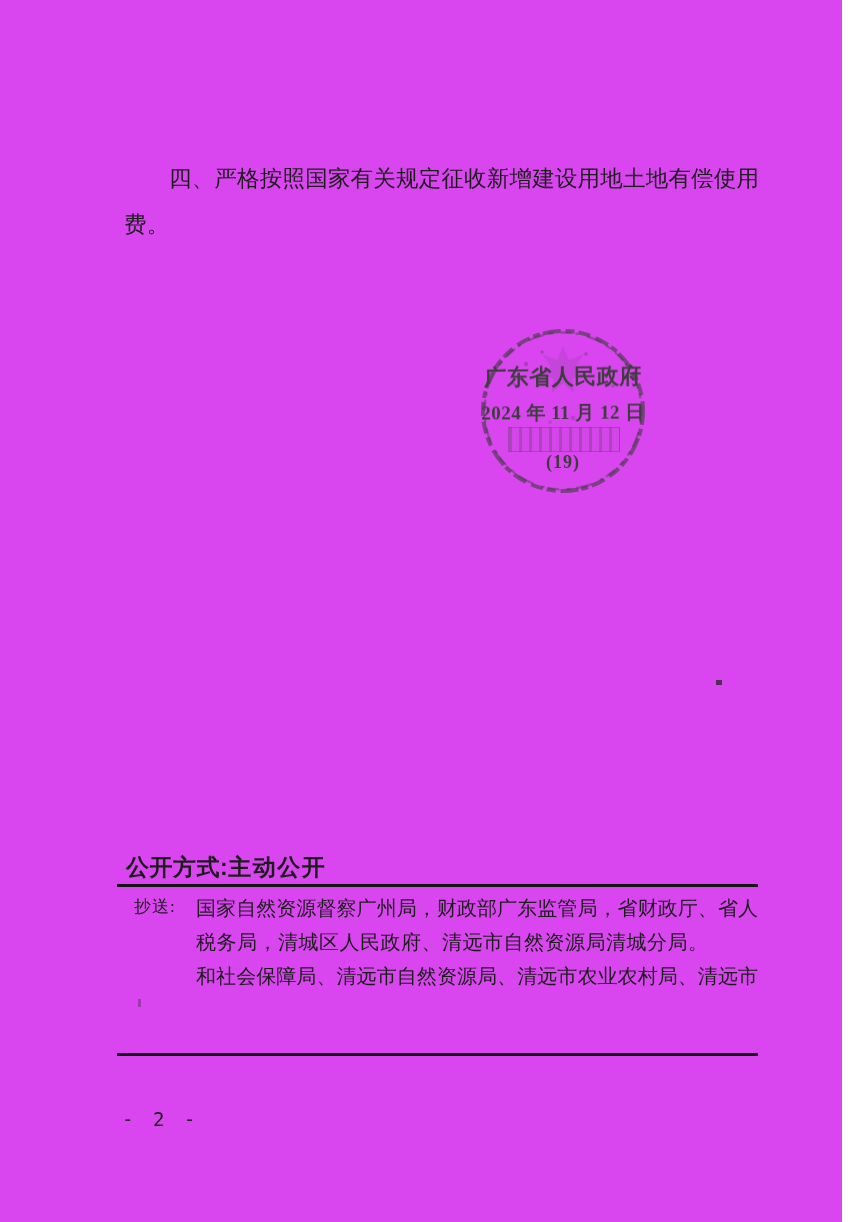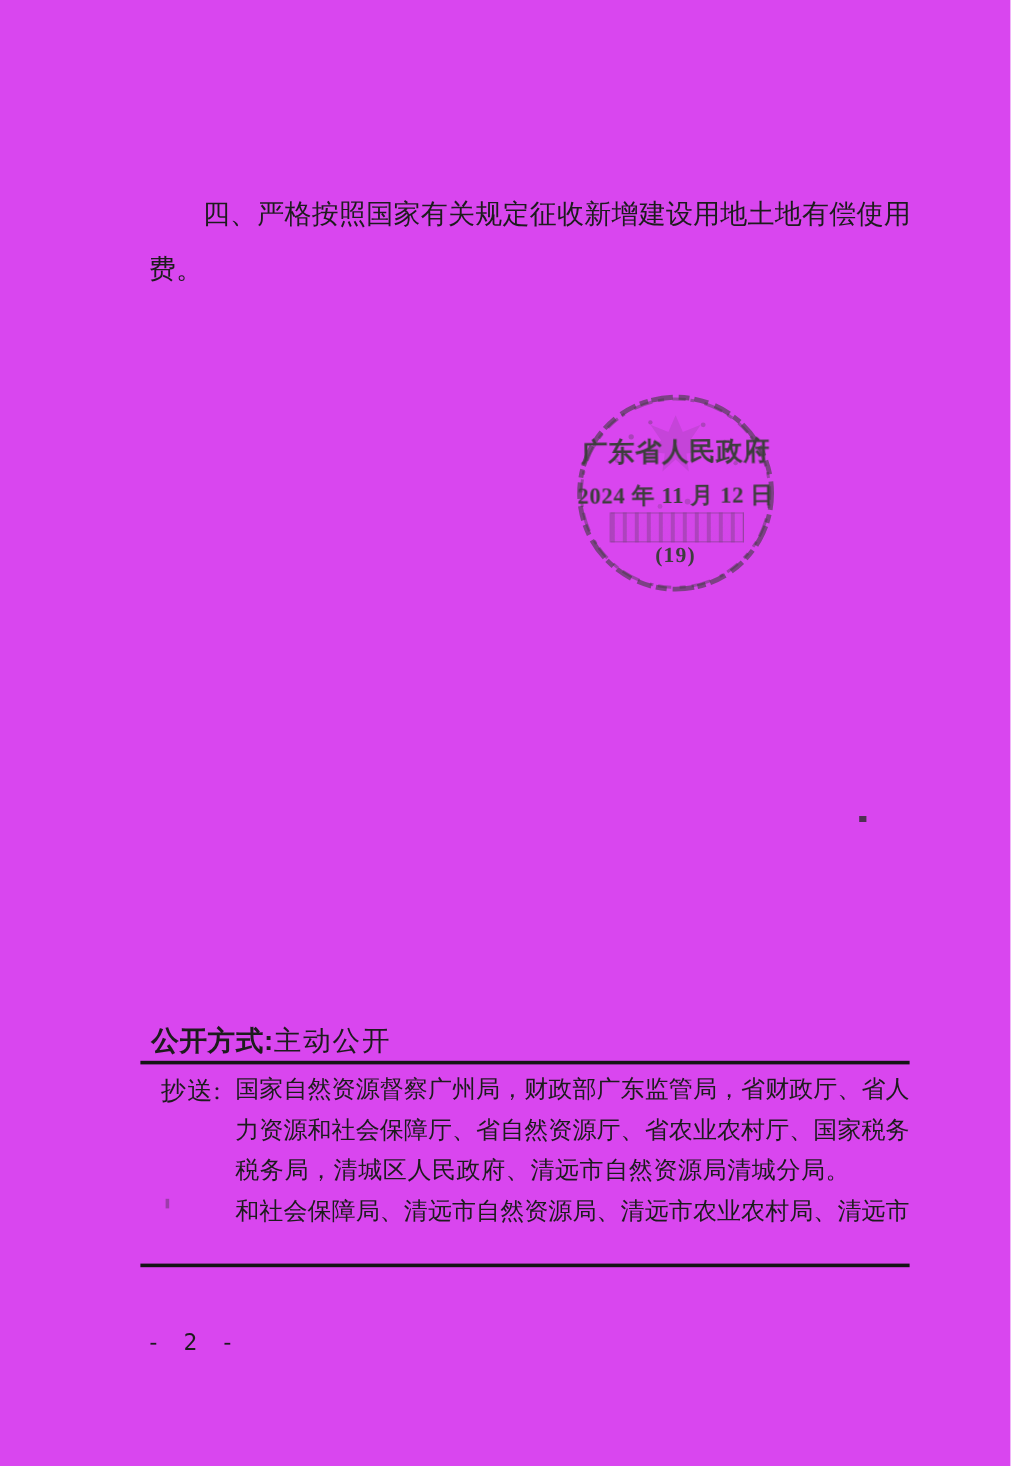--- a/index.html
+++ b/index.html
@@ -106,38 +106,38 @@
     top: 852px;
     font-size: 23px;
     white-space: nowrap;
   }
   .pub-label {
     font-family: Liberation Sans, sans-serif;
     font-weight: bold;
     letter-spacing: 0.5px;
   }
   .pub-value {
-    font-weight: 400;
+    font-weight: 700;
     letter-spacing: 1.5px;
   }
   .rule {
     position: absolute;
     left: 117px;
     width: 641px;
     height: 2.5px;
     background: var(--rule);
   }
   .rule-top { top: 884px; }
   .rule-bottom { top: 1053px; }
 
   .cc-label {
     position: absolute;
     left: 134px;
     top: 895px;
-    font-size: 21px;
+    font-size: 17px;
     font-weight: 500;
     letter-spacing: 1px;
   }
   .cc-lines {
     position: absolute;
     left: 196px;
     top: 893px;
     width: 562px;
     font-size: 20px;
     font-weight: 400;
@@ -196,21 +196,20 @@
 
   <div class="pub-row">
     <span class="pub-label">公开方式:</span><span class="pub-value">主动公开</span>
   </div>
 
   <div class="rule rule-top"></div>
 
   <div class="cc-label">抄送:</div>
   <div class="cc-lines">
     <div class="cc-line">国家自然资源督察广州局，财政部广东监管局，省财政厅、省人</div>
-    <div class="cc-line">力资源和社会保障厅、省自然资源厅、省农业农村厅、国家税务</div>
     <div class="cc-line last">税务局，清城区人民政府、清远市自然资源局清城分局。</div>
     <div class="cc-line">和社会保障局、清远市自然资源局、清远市农业农村局、清远市</div>
   </div>
 
   <div class="rule rule-bottom"></div>
 
   <div class="page-num">- 2 -</div>
 
 </div>
 

